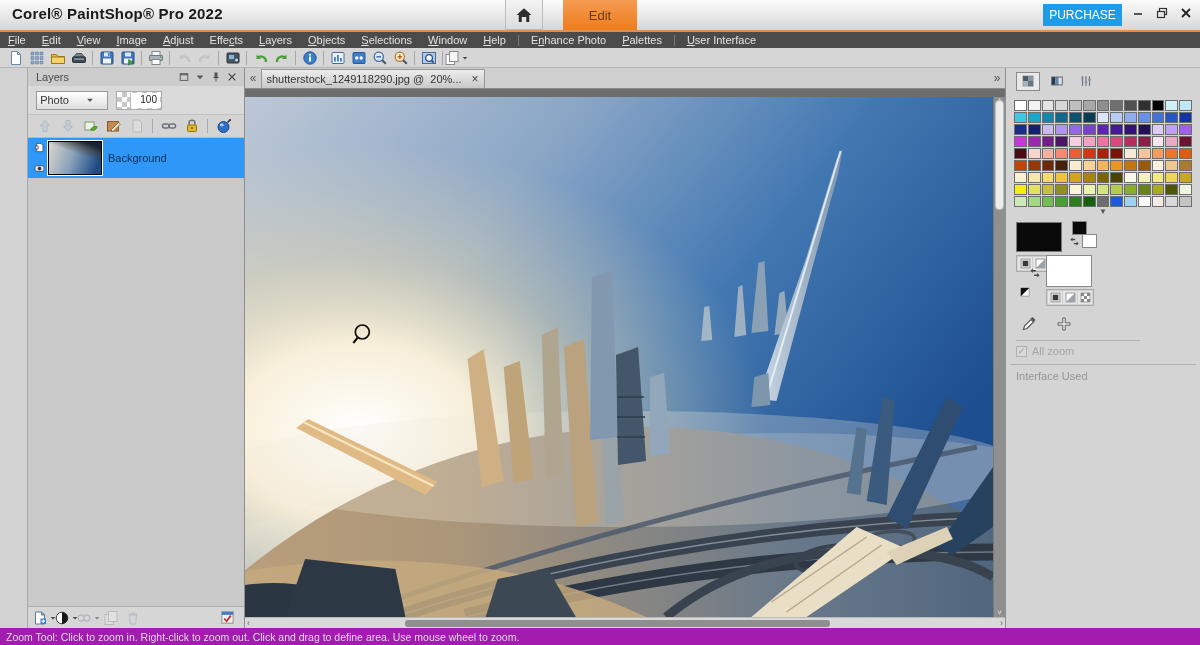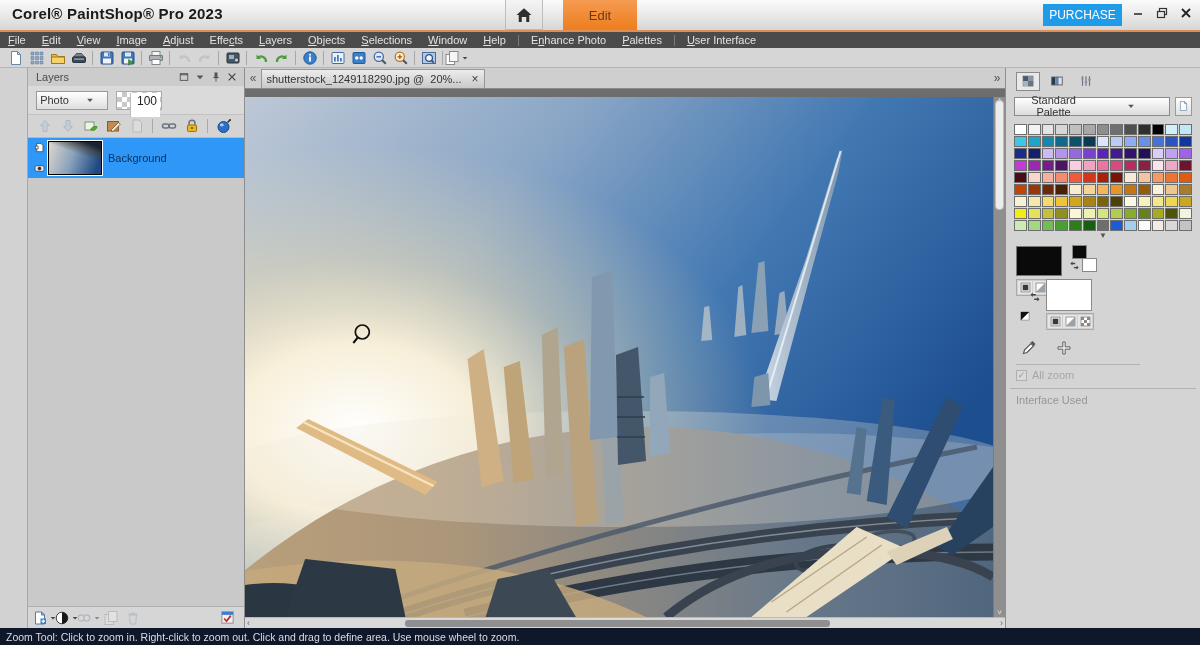--- a/index.html
+++ b/index.html
@@ -58,23 +58,23 @@
   .layers-panel { width:217px; border-right:1px solid #8e8e8e; }
   .layers-controls { height:28px; display:flex; align-items:center; padding-left:8px; gap:8px;
     background:#dadada; }
   .blend-select { width:72px; height:19px; background:linear-gradient(#ffffff,#dedede);
     border:1px solid #999; display:flex; align-items:center; cursor:pointer; }
   .blend-select span { flex:1; text-align:center; color:#333; }
   .blend-caret { width:12px; }
   .opacity-box { position:relative; width:46px; height:19px; border:1px solid #aaa;
     background:
       repeating-conic-gradient(#c8c8c8 0% 25%, #ffffff 0% 50%) 0 0 / 10px 10px; }
-  .opacity-val { position:absolute; right:1px; top:1px; width:30px; height:24px;
+  .opacity-val { position:absolute; right:1px; top:1px; width:30px; height:15px;
     background:#fff; border-left:1px solid #bbb; text-align:right; padding:1px 3px 0 0;
-    font-size:12px; color:#222; }
+    font-size:10px; color:#222; }
   .layers-toolbar { height:24px; display:flex; align-items:center; padding-left:6px; gap:2px;
     background:#d4d4d4; border-top:1px solid #c2c2c2; border-bottom:1px solid #b8b8b8; }
   .layers-list { flex:1; background:#c9c9c9; overflow:hidden; }
   .layer-row { height:40px; background:#2f97f7; display:flex; align-items:center; cursor:pointer; }
   .layer-gutter { width:18px; height:36px; display:flex; flex-direction:column;
     justify-content:space-between; padding:2px 0 2px 4px; }
   .layer-thumb { width:54px; height:34px; border:1px solid #000; outline:1px solid #fff;
     margin-left:2px;
     background:
       linear-gradient(200deg, rgba(20,28,40,0.9) 12%, rgba(60,52,40,0.55) 24%, rgba(0,0,0,0) 40%),
@@ -146,30 +146,30 @@
   .tool-row { display:flex; gap:18px; padding:10px 0 0 14px; align-items:center; }
   .tool-row .icn { width:17px; height:17px; cursor:pointer; }
   .alltools-line { border-top:1px solid #b2b2b2; margin:8px 60px 0 10px; }
   .alltools-row { display:flex; align-items:center; gap:5px; padding:4px 0 0 10px; color:#a6a6a6; }
   .chk { width:11px; height:11px; border:1px solid #b0b0b0; background:#d9d9d9; display:flex;
     align-items:center; justify-content:center; color:#9a9a9a; font-size:9px; }
   .recent-line { border-top:1px solid #b2b2b2; margin:7px 4px 0 4px; }
   .recent-label { padding:5px 0 0 10px; color:#969696; }
 
   
-  .statusbar { position:absolute; left:0; right:0; bottom:0; height:17px; background:#0f172a;
+  .statusbar { position:absolute; left:0; right:0; bottom:0; height:17px; background:#a21caf;
     display:flex; align-items:center; color:#dcdcdc; font-size:10.5px; }
   .status-left { padding-left:6px; white-space:pre; }
   .status-right { margin-left:auto; padding-right:4px; white-space:pre; }
 </style>
 </head>
 <body>
 
 <div class="titlebar">
-  <div class="app-title">Corel® PaintShop® Pro 2023</div>
+  <div class="app-title">Corel® PaintShop® Pro 2022</div>
   <div class="mode-tabs">
     <div class="home-tab">
       <span class="icn">
         <svg width="20" height="20" viewBox="0 0 16 16">
             <path d="M8 2.5L14 8h-1.8v5.5H9.8V9.5H6.2v4H3.8V8H2z" fill="#2e2e2e"></path>
           </svg>
       </span>
     </div>
     <div class="edit-tab">
       <span>Edit</span>
@@ -746,36 +746,20 @@
                 <line x1="8" y1="2.5" x2="8" y2="13.5"></line>
                 <line x1="12" y1="2.5" x2="12" y2="13.5"></line>
               </g>
               <rect x="2.6" y="4" width="2.8" height="2.2" fill="#8a96a2"></rect>
               <rect x="6.6" y="8" width="2.8" height="2.2" fill="#8a96a2"></rect>
               <rect x="10.6" y="5.5" width="2.8" height="2.2" fill="#8a96a2"></rect>
             </svg>
           </span>
         </button>
       </div>
-    <div class="mat-dd-row">
-      <div class="pal-select">
-        <span>Standard Palette</span>
-        <span class="icn blend-caret">
-          <svg width="10" height="10" viewBox="0 0 16 16">
-              <path d="M3.5 6l4.5 5 4.5-5z" fill="#555"></path>
-            </svg>
-          </span>
-      </div>
-      <span class="pal-new">
-        <svg width="11" height="12" viewBox="0 0 16 16">
-            <path d="M3.5 1.5h6l3 3v10h-9z" fill="#fff" stroke="#6b86a6"></path>
-            <path d="M9.5 1.5v3h3z" fill="#d8e4f0" stroke="#6b86a6"></path>
-          </svg>
-      </span>
-    </div>
     <div class="palette">
         <div class="pcell" style="background: rgb(255, 255, 255);"></div>
         <div class="pcell" style="background: rgb(242, 242, 242);"></div>
         <div class="pcell" style="background: rgb(228, 228, 228);"></div>
         <div class="pcell" style="background: rgb(214, 214, 214);"></div>
         <div class="pcell" style="background: rgb(192, 192, 192);"></div>
         <div class="pcell" style="background: rgb(168, 168, 168);"></div>
         <div class="pcell" style="background: rgb(142, 142, 142);"></div>
         <div class="pcell" style="background: rgb(112, 112, 112);"></div>
         <div class="pcell" style="background: rgb(80, 80, 80);"></div>

